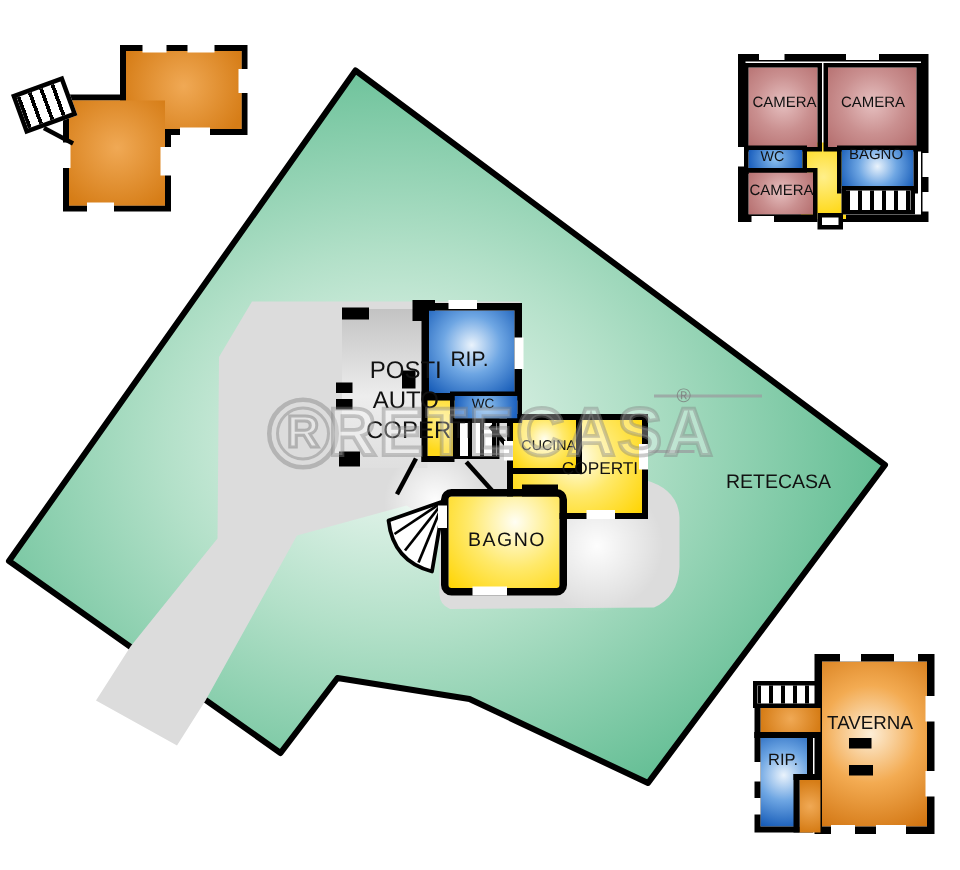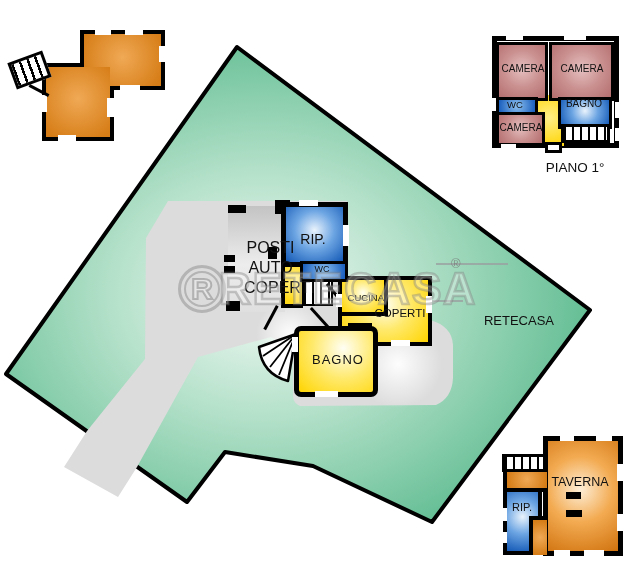--- a/index.html
+++ b/index.html
@@ -133,21 +133,20 @@
   <div class="win" style="left:564px;top:34px;width:22px;height:6px;"></div>
   <div class="win" style="left:490px;top:98px;width:6px;height:13px;"></div>
   <div class="win" style="left:615px;top:102px;width:6px;height:16px;"></div>
   <div class="win" style="left:615px;top:128px;width:6px;height:13px;"></div>
   <div class="win" style="left:501px;top:144px;width:15px;height:6px;"></div>
   <div class="lbl" style="left:497px;top:63px;width:52px;font-size:10px;">CAMERA</div>
   <div class="lbl" style="left:551px;top:63px;width:62px;font-size:10px;">CAMERA</div>
   <div class="lbl" style="left:496px;top:99px;width:38px;font-size:9.5px;">WC</div>
   <div class="lbl" style="left:558px;top:98px;width:52px;font-size:10px;">BAGNO</div>
   <div class="lbl" style="left:495px;top:122px;width:52px;font-size:10px;">CAMERA</div>
-  <div class="lbl" style="left:525px;top:160px;width:100px;font-size:13.5px;">PIANO 1°</div>
 
   <div class="abs orange wall5" style="left:543px;top:436px;width:80px;height:120px;"></div>
   <div class="abs orangeflat" style="left:503px;top:468px;width:44px;height:24px;border:4px solid #000;border-right:none;"></div>
   <div class="abs blue wall4" style="left:503px;top:488px;width:39px;height:67px;"></div>
   <div class="abs" style="left:529px;top:516px;width:18px;height:39px;background:radial-gradient(circle at 50% 50%, #f0a955 0%, #d67d17 90%);border-left:4px solid #000;border-top:4px solid #000;"></div>
   <div class="abs rungs" style="left:502px;top:454px;width:44px;height:18px;border:3px solid #000;"></div>
   <div class="pillar" style="left:566px;top:492px;width:15px;height:7px;"></div>
   <div class="pillar" style="left:566px;top:510px;width:16px;height:7px;"></div>
   <div class="win" style="left:560px;top:434px;width:14px;height:7px;"></div>
   <div class="win" style="left:596px;top:434px;width:16px;height:7px;"></div>

